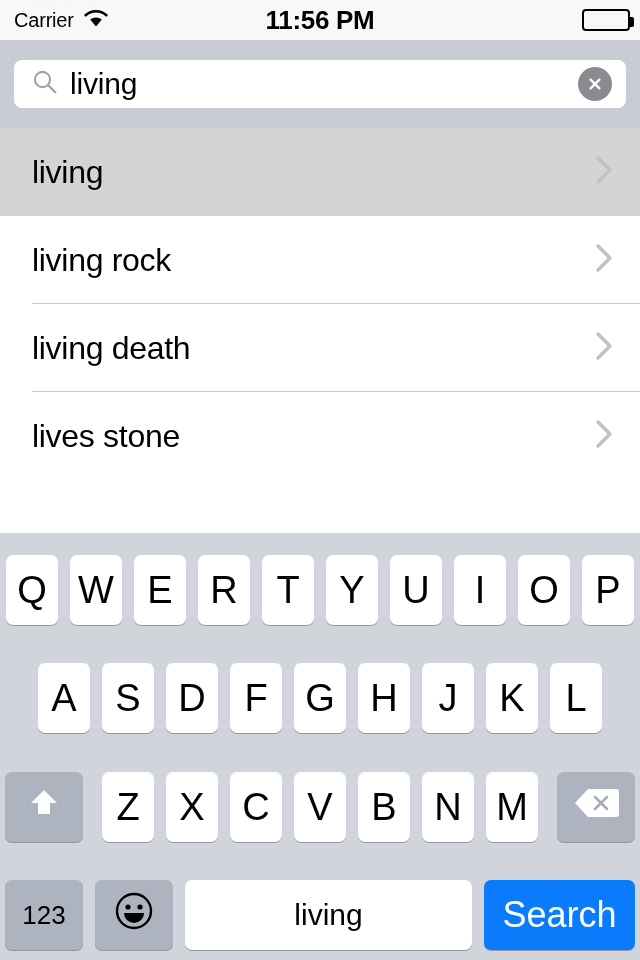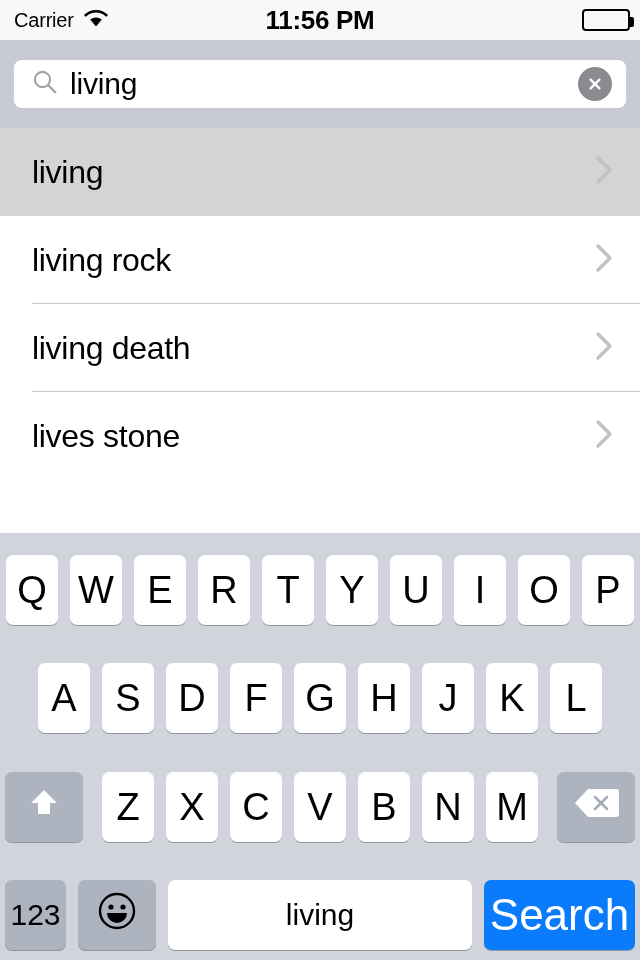--- a/index.html
+++ b/index.html
@@ -207,31 +207,31 @@
   }
   .key-gray {
     background: #adb3bf;
     box-shadow: 0 1px 0 rgba(136,138,145,0.85);
   }
   .key-letters {
     display: flex;
     gap: 12px;
   }
   .key.shift, .key.delete { width: 78px; }
-  .key.numeric { width: 61px; font-size: 30px; }
+  .key.numeric { width: 78px; font-size: 26px; }
   .key.emoji { width: 78px; }
   .key.space {
     flex: 1;
     font-size: 30px;
   }
   .key.search-key {
     width: 151px;
     background: #0a7cfb;
     color: #ffffff;
-    font-size: 44px;
+    font-size: 36px;
     box-shadow: 0 1px 0 rgba(120,130,150,0.7);
   }
 </style>
 </head>
 <body>
 
 <div id="screen">
 
   <div class="ghost-row">lives</div>
 

